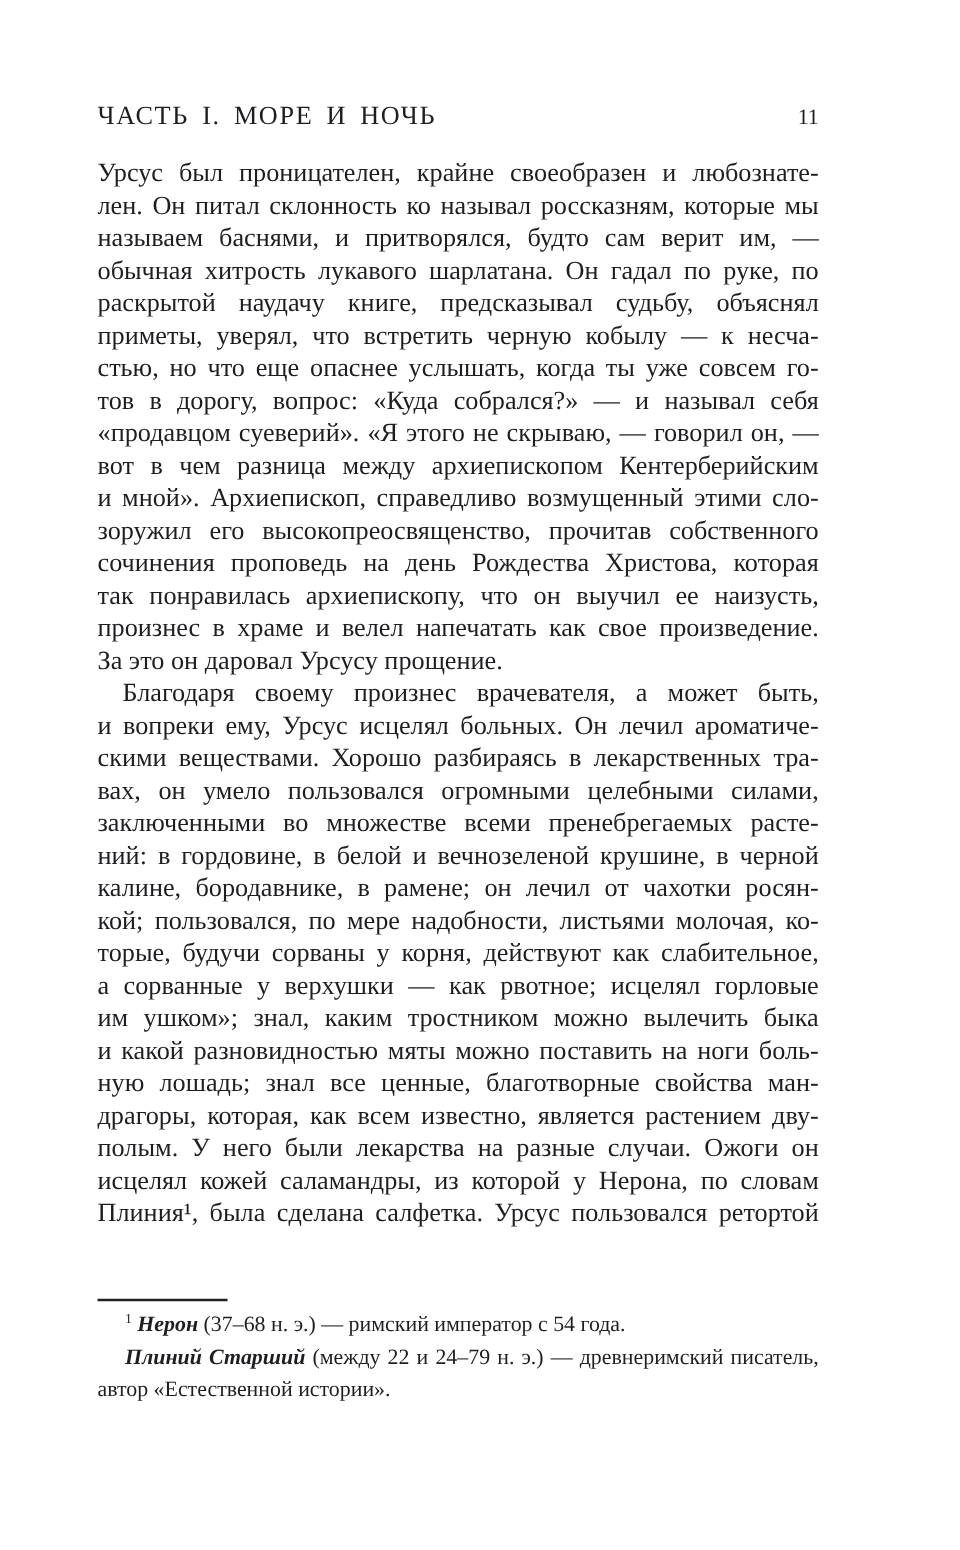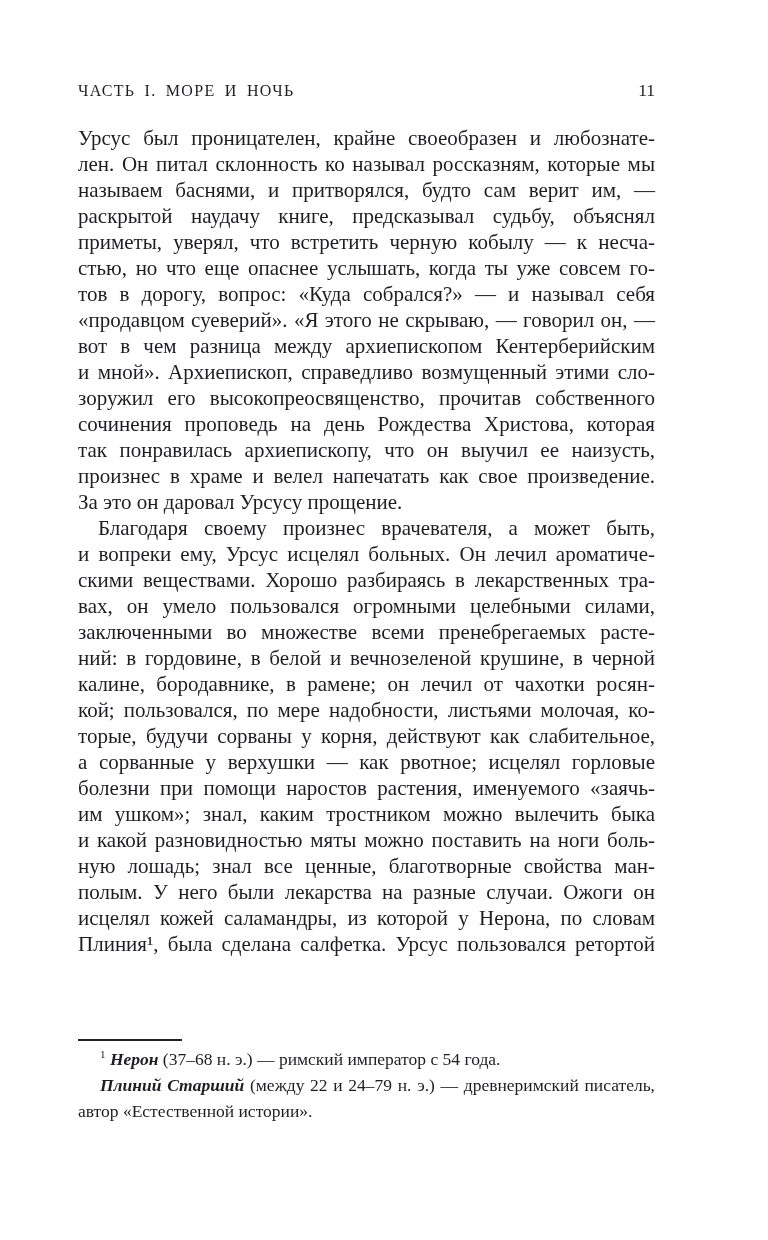--- a/index.html
+++ b/index.html
@@ -13,21 +13,21 @@
   }
   .page { position: absolute; inset: 0; }
 
   
   .header {
     position: absolute;
     left: 78px; top: 80px; width: 577px;
     display: flex; justify-content: space-between; align-items: baseline;
   }
   .running-title {
-    font-size: 16px;
+    font-size: 21px;
     letter-spacing: 1.3px;
     word-spacing: 4px;
     white-space: nowrap;
   }
   .page-number { font-size: 17.5px; }
 
   
   .body-text {
     position: absolute;
     left: 78px; top: 125px; width: 577px;
@@ -69,20 +69,21 @@
   <div class="header">
     <span class="running-title">ЧАСТЬ I. МОРЕ И НОЧЬ</span>
     <span class="page-number">11</span>
   </div>
 
   <div class="body-text">
       <div>
         <div class="line just">Урсус был проницателен, крайне своеобразен и любознате-</div>
         <div class="line just">лен. Он питал склонность ко называл россказням, которые мы</div>
         <div class="line just">называем баснями, и притворялся, будто сам верит им, —</div>
+        <div class="line just">обычная хитрость лукавого шарлатана. Он гадал по руке, по</div>
         <div class="line just">раскрытой наудачу книге, предсказывал судьбу, объяснял</div>
         <div class="line just">приметы, уверял, что встретить черную кобылу — к несча-</div>
         <div class="line just">стью, но что еще опаснее услышать, когда ты уже совсем го-</div>
         <div class="line just">тов в дорогу, вопрос: «Куда собрался?» — и называл себя</div>
         <div class="line just">«продавцом суеверий». «Я этого не скрываю, — говорил он, —</div>
         <div class="line just">вот в чем разница между архиепископом Кентерберийским</div>
         <div class="line just">и мной». Архиепископ, справедливо возмущенный этими сло-</div>
         <div class="line just">зоружил его высокопреосвященство, прочитав собственного</div>
         <div class="line just">сочинения проповедь на день Рождества Христова, которая</div>
         <div class="line just">так понравилась архиепископу, что он выучил ее наизусть,</div>
@@ -93,24 +94,24 @@
         <div class="line indent just">Благодаря своему произнес врачевателя, а может быть,</div>
         <div class="line just">и вопреки ему, Урсус исцелял больных. Он лечил ароматиче-</div>
         <div class="line just">скими веществами. Хорошо разбираясь в лекарственных тра-</div>
         <div class="line just">вах, он умело пользовался огромными целебными силами,</div>
         <div class="line just">заключенными во множестве всеми пренебрегаемых расте-</div>
         <div class="line just">ний: в гордовине, в белой и вечнозеленой крушине, в черной</div>
         <div class="line just">калине, бородавнике, в рамене; он лечил от чахотки росян-</div>
         <div class="line just">кой; пользовался, по мере надобности, листьями молочая, ко-</div>
         <div class="line just">торые, будучи сорваны у корня, действуют как слабительное,</div>
         <div class="line just">а сорванные у верхушки — как рвотное; исцелял горловые</div>
-        <div class="line just">болезни при помощи наростов растения, именуемого «заячь-</div>
         <div class="line just">им ушком»; знал, каким тростником можно вылечить быка</div>
         <div class="line just">и какой разновидностью мяты можно поставить на ноги боль-</div>
         <div class="line just">ную лошадь; знал все ценные, благотворные свойства ман-</div>
+        <div class="line just">драгоры, которая, как всем известно, является растением дву-</div>
         <div class="line just">полым. У него были лекарства на разные случаи. Ожоги он</div>
         <div class="line just">исцелял кожей саламандры, из которой у Нерона, по словам</div>
         <div class="line just">Плиния¹, была сделана салфетка. Урсус пользовался ретортой</div>
       </div>
     </div>
 
   <div class="footnote-rule"></div>
 
   <div class="footnotes">
       <div class="fn-line indent"><sup>1</sup>&nbsp;<i>Нерон</i> (37–68 н. э.) — римский император с 54 года.</div>

